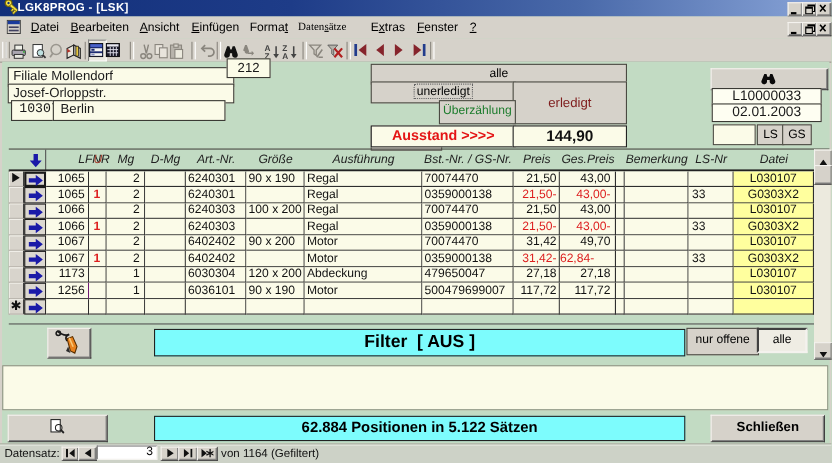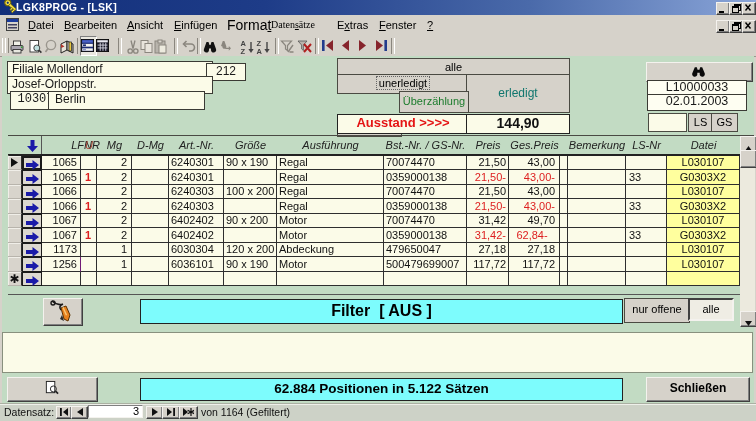--- a/index.html
+++ b/index.html
@@ -35,21 +35,21 @@
 <svg style="position:absolute;left:6px;top:18px" width="13" height="13" viewBox="0 0 13 13">
     <rect x="0.5" y="0.5" width="12" height="12" fill="#d6d2ca" stroke="#404040"></rect>
     <rect x="1" y="1" width="11" height="3" fill="#1a3a9c"></rect>
     <rect x="2" y="6" width="9" height="1.5" fill="#404060"></rect>
     <rect x="2" y="9" width="9" height="1.5" fill="#404060"></rect>
   </svg>
 <div style="position:absolute;left:28px;top:17px;width:60px;height:16px;font-size:11px;line-height:16px;color:#000;white-space:nowrap;"><u>D</u>atei</div>
 <div style="position:absolute;left:64px;top:17px;width:60px;height:16px;font-size:11px;line-height:16px;color:#000;white-space:nowrap;"><u>B</u>earbeiten</div>
 <div style="position:absolute;left:127px;top:17px;width:60px;height:16px;font-size:11px;line-height:16px;color:#000;white-space:nowrap;"><u>A</u>nsicht</div>
 <div style="position:absolute;left:174px;top:17px;width:60px;height:16px;font-size:11px;line-height:16px;color:#000;white-space:nowrap;"><u>E</u>infügen</div>
-<div style="position:absolute;left:227px;top:17px;width:60px;height:16px;font-size:14px;line-height:16px;color:#000;white-space:nowrap;">Forma<u>t</u></div>
+<div style="position:absolute;left:227px;top:17px;width:60px;height:16px;font-size:11px;line-height:16px;color:#000;white-space:nowrap;">Forma<u>t</u></div>
 <div style="position:absolute;left:271px;top:17px;width:60px;height:16px;font-size:10px;line-height:16px;color:#000;white-space:nowrap;font-family:Liberation Serif, serif;">Daten<u>s</u>ätze</div>
 <div style="position:absolute;left:337px;top:17px;width:60px;height:16px;font-size:11px;line-height:16px;color:#000;white-space:nowrap;">E<u>x</u>tras</div>
 <div style="position:absolute;left:379px;top:17px;width:60px;height:16px;font-size:11px;line-height:16px;color:#000;white-space:nowrap;"><u>F</u>enster</div>
 <div style="position:absolute;left:427px;top:17px;width:60px;height:16px;font-size:11px;line-height:16px;color:#000;white-space:nowrap;"><u>?</u></div>
 <div style="position:absolute;left:716px;top:20px;width:12px;height:11px;background:#d6d2ca;border:1px solid;border-color:#f4f2ee #404040 #404040 #f4f2ee;box-shadow:inset -1px -1px 0 #808080;font-size:9px;">
     <div style="position:absolute;left:2px;bottom:1px;width:5px;height:2px;background:#000"></div>
   </div>
 <div style="position:absolute;left:729px;top:20px;width:12px;height:11px;background:#d6d2ca;border:1px solid;border-color:#f4f2ee #404040 #404040 #f4f2ee;box-shadow:inset -1px -1px 0 #808080;font-size:9px;">
     <div style="position:absolute;left:4px;top:1px;width:5px;height:4px;border:1px solid #000;border-top-width:2px"></div>
     <div style="position:absolute;left:2px;top:3px;width:5px;height:4px;border:1px solid #000;border-top-width:2px;background:#d6d2ca"></div>
@@ -190,27 +190,27 @@
 <svg style="position:absolute;left:358px;top:40px" width="9" height="11" viewBox="0 0 9 11">
     <path d="M1 0 v11 L8 5.5z" fill="#86242c"></path>
   </svg>
 <svg style="position:absolute;left:375px;top:40px" width="12" height="11" viewBox="0 0 12 11">
     <path d="M1 0 v11 L8 5.5z" fill="#86242c"></path>
     <rect x="9.4" y="0" width="2.6" height="11" fill="#223c8c"></rect>
   </svg>
 <div style="position:absolute;left:391px;top:38px;width:2px;height:16px;border-left:1px solid #8a867e;border-right:1px solid #fff;"></div>
 <div style="position:absolute;left:2px;top:56px;width:752px;height:347px;background:#c2dbc3;"></div>
 <div style="position:absolute;left:7px;top:61px;width:200px;height:16px;background:#fbfbe8;border:1px solid #3a3a34;font-size:12px;color:#1a1a1a;line-height:14px;padding-left:4px;">Filiale Mollendorf</div>
-<div style="position:absolute;left:206px;top:63px;width:38px;height:16px;background:#fbfbe8;border:1px solid #3a3a34;font-size:12px;color:#1a1a1a;line-height:14px;text-align:center;">212</div>
+<div style="position:absolute;left:206px;top:53px;width:38px;height:16px;background:#fbfbe8;border:1px solid #3a3a34;font-size:12px;color:#1a1a1a;line-height:14px;text-align:center;">212</div>
 <div style="position:absolute;left:7px;top:76px;width:200px;height:16px;background:#fbfbe8;border:1px solid #3a3a34;font-size:12px;color:#1a1a1a;line-height:14px;padding-left:4px;">Josef-Orloppstr.</div>
 <div style="position:absolute;left:10px;top:91px;width:49px;height:17px;background:#fbfbe8;border:1px solid #3a3a34;font-size:12px;color:#1a1a1a;line-height:15px;text-align:center;font-family:Liberation Mono, monospace;">10307</div>
 <div style="position:absolute;left:48px;top:91px;width:149px;height:17px;background:#fbfbe8;border:1px solid #3a3a34;font-size:12px;color:#1a1a1a;line-height:15px;padding-left:6px;">Berlin</div>
 <div style="position:absolute;left:337px;top:58px;width:231px;height:17px;background:#d6d2ca;border:1px solid #4a4a42;font-size:11px;color:#000;text-align:center;line-height:16px;">alle</div>
 <div style="position:absolute;left:337px;top:74px;width:130px;height:18px;background:#d6d2ca;border:1px solid #4a4a42;font-size:11px;color:#000;text-align:center;line-height:17px;"><span style="border:1px dotted #666;padding:0 2px;">unerledigt</span></div>
-<div style="position:absolute;left:466px;top:74px;width:102px;height:37px;background:#d6d2ca;border:1px solid #4a4a42;font-size:11px;color:#0f766e;text-align:center;line-height:37px;font-size:12px;">erledigt</div>
+<div style="position:absolute;left:466px;top:74px;width:102px;height:37px;background:#d6d2ca;border:1px solid #4a4a42;font-size:11px;color:#7f1d1d;text-align:center;line-height:37px;font-size:12px;">erledigt</div>
 <div style="position:absolute;left:337px;top:91px;width:63px;height:20px;background:#d6d2ca;border:1px solid #4a4a42;font-size:11px;color:#000;text-align:center;line-height:19px;color:#dd1f1f;margin-top:24px;">Ausstand</div>
 <div style="position:absolute;left:399px;top:91px;width:68px;height:20px;background:#d6d2ca;border:1px solid #4a4a42;font-size:11px;color:#000;text-align:center;line-height:19px;color:#1c7c2c;">Überzählung</div>
 <div style="position:absolute;left:337px;top:114px;width:130px;height:18px;background:#fbfbe8;border:1px solid #222;font-size:13px;font-weight:bold;color:#e41414;text-align:center;line-height:16px;">Ausstand &gt;&gt;&gt;&gt;</div>
 <div style="position:absolute;left:466px;top:114px;width:102px;height:18px;background:#fbfbe8;border:1px solid #222;font-size:14px;font-weight:bold;color:#111;text-align:center;line-height:16px;">144,90</div>
 <div style="position:absolute;left:646px;top:62px;width:105px;height:18px;background:#d6d2ca;border:1px solid;border-color:#f4f2ee #404040 #404040 #f4f2ee;box-shadow:inset -1px -1px 0 #808080;"></div>
 <svg style="position:absolute;left:691px;top:65px" width="15" height="12" viewBox="0 0 16 13">
     <g fill="#0a0a0a">
       <path d="M1.5 8.5 L4 2.5 h2.2 l0.8 2.6 h2 l0.8 -2.6 H12 l2.5 6 a2.8 2.8 0 1 1 -5.2 1 v-1.1 h-2.6 v1.1 a2.8 2.8 0 1 1 -5.2 -1z"></path>
     </g>
   </svg>
@@ -338,21 +338,21 @@
     </svg></div>
 <div style="position:absolute;left:42px;top:228px;width:39px;height:15px;background:#fbfbe8;border-right:1px solid #2e2e2e;border-bottom:1px solid #2e2e2e;box-sizing:border-box;font-size:11px;color:#111;line-height:14px;white-space:nowrap;overflow:hidden;text-align:right;padding-right:3px;">1067</div>
 <div style="position:absolute;left:81px;top:228px;width:16px;height:15px;background:#fbfbe8;border-right:1px solid #2e2e2e;border-bottom:1px solid #2e2e2e;box-sizing:border-box;font-size:11px;color:#dd1f1f;line-height:14px;white-space:nowrap;overflow:hidden;padding-left:4px;font-weight:bold;">1</div>
 <div style="position:absolute;left:97px;top:228px;width:35px;height:15px;background:#fbfbe8;border-right:1px solid #2e2e2e;border-bottom:1px solid #2e2e2e;box-sizing:border-box;font-size:11px;color:#111;line-height:14px;white-space:nowrap;overflow:hidden;text-align:right;padding-right:4px;">2</div>
 <div style="position:absolute;left:132px;top:228px;width:37px;height:15px;background:#fbfbe8;border-right:1px solid #2e2e2e;border-bottom:1px solid #2e2e2e;box-sizing:border-box;font-size:11px;color:#111;line-height:14px;white-space:nowrap;overflow:hidden;"></div>
 <div style="position:absolute;left:169px;top:228px;width:55px;height:15px;background:#fbfbe8;border-right:1px solid #2e2e2e;border-bottom:1px solid #2e2e2e;box-sizing:border-box;font-size:11px;color:#111;line-height:14px;white-space:nowrap;overflow:hidden;padding-left:2px;">6402402</div>
 <div style="position:absolute;left:224px;top:228px;width:53px;height:15px;background:#fbfbe8;border-right:1px solid #2e2e2e;border-bottom:1px solid #2e2e2e;box-sizing:border-box;font-size:11px;color:#111;line-height:14px;white-space:nowrap;overflow:hidden;padding-left:2px;"></div>
 <div style="position:absolute;left:277px;top:228px;width:107px;height:15px;background:#fbfbe8;border-right:1px solid #2e2e2e;border-bottom:1px solid #2e2e2e;box-sizing:border-box;font-size:11px;color:#111;line-height:14px;white-space:nowrap;overflow:hidden;padding-left:2px;">Motor</div>
 <div style="position:absolute;left:384px;top:228px;width:83px;height:15px;background:#fbfbe8;border-right:1px solid #2e2e2e;border-bottom:1px solid #2e2e2e;box-sizing:border-box;font-size:11px;color:#111;line-height:14px;white-space:nowrap;overflow:hidden;padding-left:2px;">0359000138</div>
 <div style="position:absolute;left:467px;top:228px;width:42px;height:15px;background:#fbfbe8;border-right:1px solid #2e2e2e;border-bottom:1px solid #2e2e2e;box-sizing:border-box;font-size:11px;color:#dd1f1f;line-height:14px;white-space:nowrap;overflow:hidden;text-align:right;padding-right:2px;">31,42-</div>
-<div style="position:absolute;left:509px;top:228px;width:51px;height:15px;background:#fbfbe8;border-right:1px solid #2e2e2e;border-bottom:1px solid #2e2e2e;box-sizing:border-box;font-size:11px;color:#dd1f1f;line-height:14px;white-space:nowrap;overflow:hidden;text-align:center;padding-right:4px;">62,84-</div>
+<div style="position:absolute;left:509px;top:228px;width:51px;height:15px;background:#fbfbe8;border-right:1px solid #2e2e2e;border-bottom:1px solid #2e2e2e;box-sizing:border-box;font-size:11px;color:#dd1f1f;line-height:14px;white-space:nowrap;overflow:hidden;text-align:left;padding-right:4px;">62,84-</div>
 <div style="position:absolute;left:560px;top:228px;width:8px;height:15px;background:#fbfbe8;border-right:1px solid #2e2e2e;border-bottom:1px solid #2e2e2e;box-sizing:border-box;font-size:11px;color:#111;line-height:14px;white-space:nowrap;overflow:hidden;"></div>
 <div style="position:absolute;left:568px;top:228px;width:58px;height:15px;background:#fbfbe8;border-right:1px solid #2e2e2e;border-bottom:1px solid #2e2e2e;box-sizing:border-box;font-size:11px;color:#111;line-height:14px;white-space:nowrap;overflow:hidden;"></div>
 <div style="position:absolute;left:626px;top:228px;width:41px;height:15px;background:#fbfbe8;border-right:1px solid #2e2e2e;border-bottom:1px solid #2e2e2e;box-sizing:border-box;font-size:11px;color:#111;line-height:14px;white-space:nowrap;overflow:hidden;padding-left:3px;">33</div>
 <div style="position:absolute;left:667px;top:228px;width:73px;height:15px;background:#ffff9e;border-right:1px solid #2e2e2e;border-bottom:1px solid #2e2e2e;box-sizing:border-box;font-size:11px;color:#111;line-height:14px;white-space:nowrap;overflow:hidden;text-align:center;">G0303X2</div>
 <div style="position:absolute;left:8px;top:243px;width:14px;height:14px;background:#d8d4cc;border-right:1px solid #2e2e2e;border-bottom:1px solid #b8b4ac;box-sizing:border-box;text-align:center;line-height:12px;box-shadow:inset 1px 1px 0 #f0eee8;"></div>
 <div style="position:absolute;left:22px;top:243px;width:20px;height:14px;background:#dcd8d0;border:1px solid #1a1a1a;box-sizing:border-box;text-align:center;line-height:13px;"><svg width="13" height="10" viewBox="0 0 13 10" style="vertical-align:middle">
       <path d="M0 3 h6.5 V0 L13 5 6.5 10 V7 H0z" fill="#1a1aa8"></path>
     </svg></div>
 <div style="position:absolute;left:42px;top:243px;width:39px;height:14px;background:#fbfbe8;border-right:1px solid #2e2e2e;border-bottom:1px solid #2e2e2e;box-sizing:border-box;font-size:11px;color:#111;line-height:13px;white-space:nowrap;overflow:hidden;text-align:right;padding-right:3px;">1173</div>
 <div style="position:absolute;left:81px;top:243px;width:16px;height:14px;background:#fbfbe8;border-right:1px solid #2e2e2e;border-bottom:1px solid #2e2e2e;box-sizing:border-box;font-size:11px;color:#dd1f1f;line-height:13px;white-space:nowrap;overflow:hidden;padding-left:4px;font-weight:bold;"></div>

